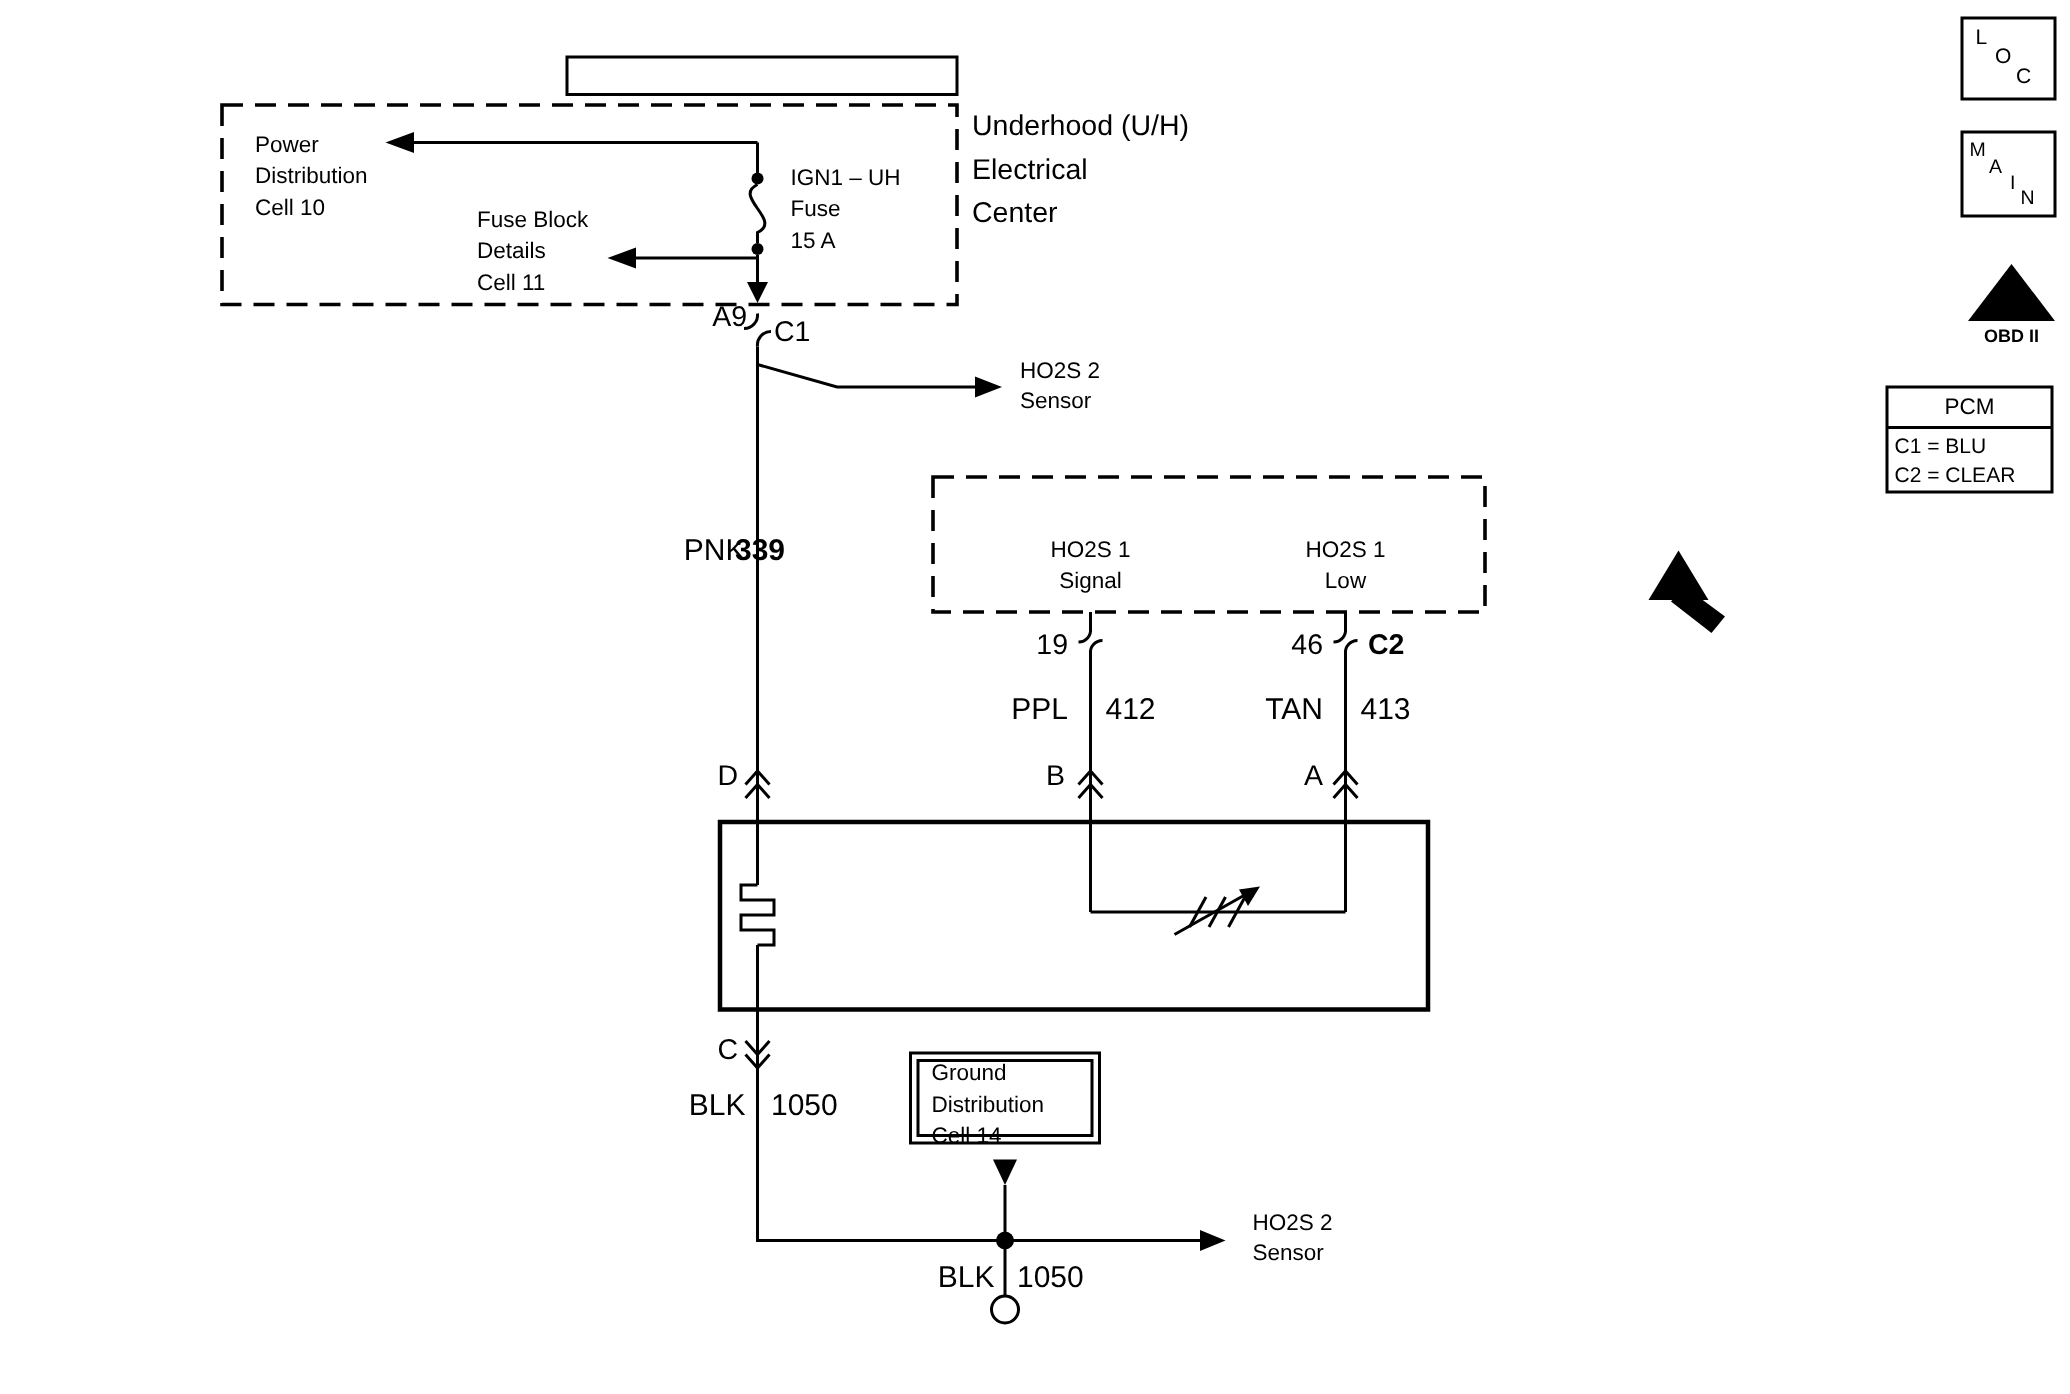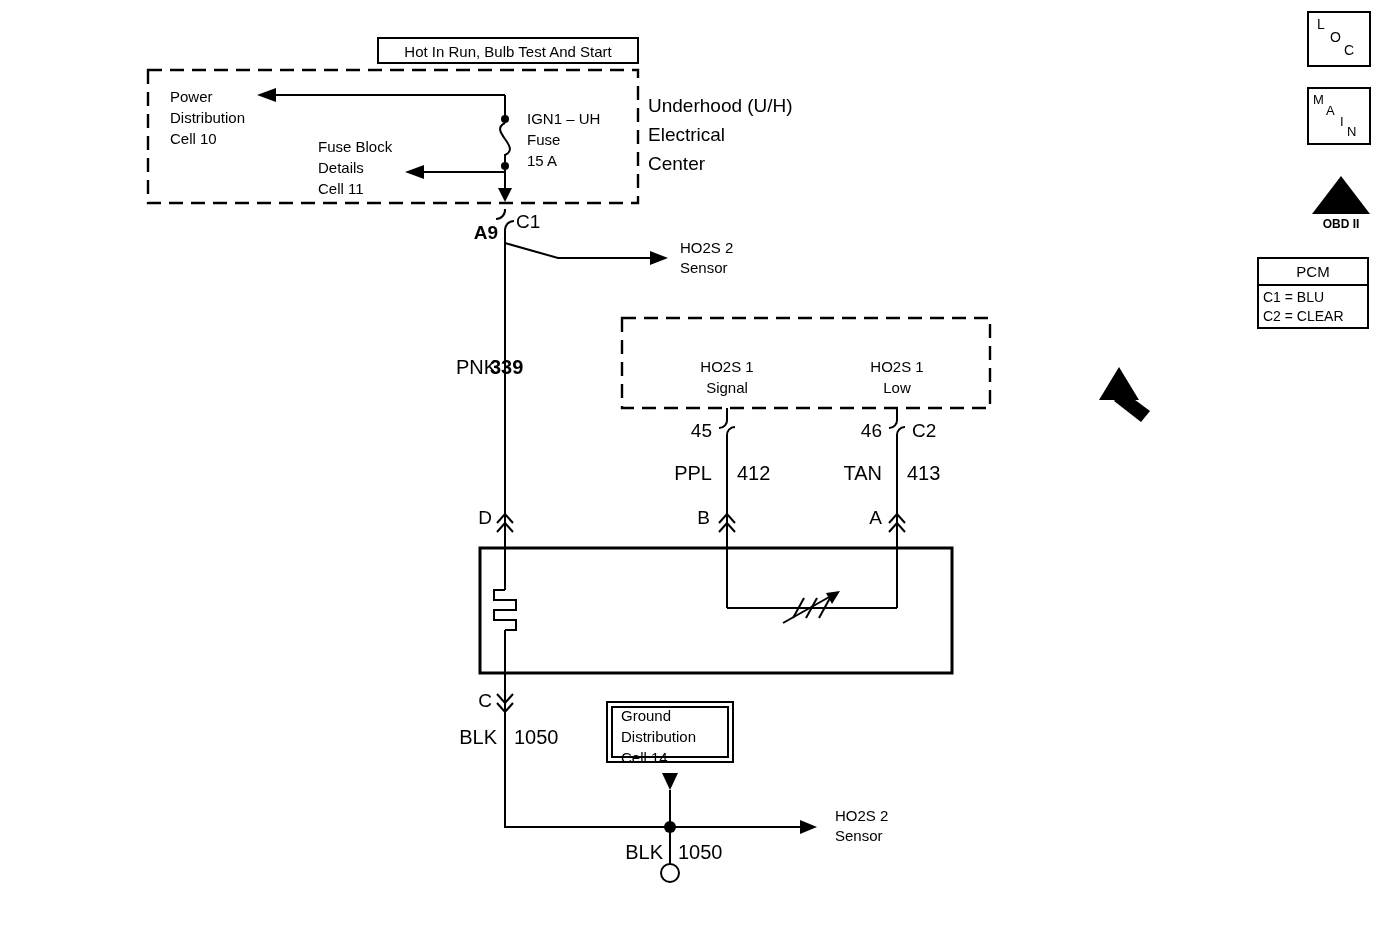--- a/index.html
+++ b/index.html
@@ -9,21 +9,21 @@
   .layer { position:absolute; left:0; top:0; }
   
   .ln  { stroke:#000; stroke-width:2; fill:none; }
   .ln3 { stroke:#000; stroke-width:3; fill:none; }
   .dash { stroke-width:2.4; stroke-dasharray:14 8; }
   .fill { fill:#000; stroke:none; }
   
   .t { position:absolute; white-space:pre-line; }
   .f15  { font-size:15px; line-height:21px; }
   .f15c { font-size:15px; line-height:20px; }
-  .f19  { font-size:19px; line-height:29px;margin-top:21px; }
+  .f19  { font-size:19px; line-height:29px; }
   .pin  { font-size:19px; line-height:22px;text-align:right; }
   .f20  { font-size:20px; line-height:24px; }
   .ctr { text-align:center; }
   .rt  { text-align:right; }
   .sm14 { font-size:14px; line-height:16px; }
   .sm13 { font-size:13px; line-height:15px; }
   .obdglyph { font-size:15px; font-weight:bold; color:#fff; line-height:16px; }
   .obdlabel { font-size:12px; font-weight:bold; line-height:14px; }
   .key    { font-size:14px; line-height:19px; }
   .keyhdr { font-size:15px; line-height:24px; }
@@ -167,56 +167,55 @@
     <g>
       <rect x="1258" y="258" width="110" height="70" class="ln"></rect>
       <line x1="1258" y1="285" x2="1368" y2="285" class="ln"></line>
     </g>
     <g>
       <polygon points="1119,367 1099,400 1139,400" class="fill"></polygon>
       <polygon points="1123,391 1150,411 1141,422 1114,401" class="fill"></polygon>
     </g>
   </svg>
 
-  <div class="t f15c ctr" style="left:378px; top:42px; width:260px;">Hot In Run, Bulb Test And Start</div>
 
   <div class="t f19" style="left:648px; top:70px;">Underhood (U/H)
 Electrical
 Center</div>
 
   <div class="t f15" style="left:170px; top:86px;">Power
 Distribution
 Cell 10</div>
 
   <div class="t f15" style="left:318px; top:136px;">Fuse Block
 Details
 Cell 11</div>
 
   <div class="t f15" style="left:527px; top:108px;">IGN1 – UH
 Fuse
 15 A</div>
 
-  <div class="t pin rt" style="left:452px; top:222px; width:46px;font-weight:bold;">A9</div>
+  <div class="t pin rt" style="left:452px; top:201px; width:46px;">A9</div>
   <div class="t pin" style="left:516px; top:211px;">C1</div>
 
   <div class="t f15c" style="left:680px; top:238px;">HO2S 2
 Sensor</div>
 
   <div class="t f20 rt" style="left:420px; top:355px; width:77px;">PNK</div>
   <div class="t f20" style="left:490px; top:355px;font-weight:bold;">339</div>
 
   <div class="t f15 ctr" style="left:677px; top:356px; width:100px;">HO2S 1
 Signal</div>
   <div class="t f15 ctr" style="left:847px; top:356px; width:100px;">HO2S 1
 Low</div>
 
 
-  <div class="t pin rt" style="left:676px; top:420px; width:36px;">45</div>
+  <div class="t pin rt" style="left:676px; top:420px; width:36px;">19</div>
   <div class="t pin rt" style="left:846px; top:420px; width:36px;">46</div>
-  <div class="t pin" style="left:912px; top:420px;">C2</div>
+  <div class="t pin" style="left:912px; top:420px;font-weight:bold;">C2</div>
 
   <div class="t f20 rt" style="left:655px; top:461px; width:57px;">PPL</div>
   <div class="t f20" style="left:737px; top:461px;">412</div>
   <div class="t f20 rt" style="left:825px; top:461px; width:57px;">TAN</div>
   <div class="t f20" style="left:907px; top:461px;">413</div>
 
   <div class="t pin rt" style="left:458px; top:507px; width:34px;">D</div>
   <div class="t pin rt" style="left:676px; top:507px; width:34px;">B</div>
   <div class="t pin rt" style="left:848px; top:507px; width:34px;">A</div>
 

